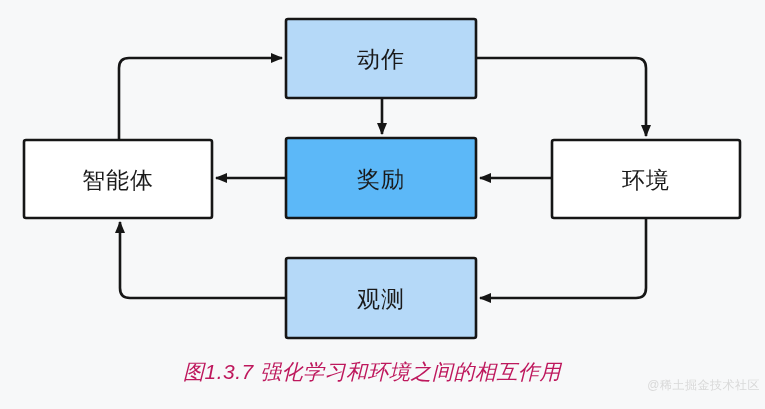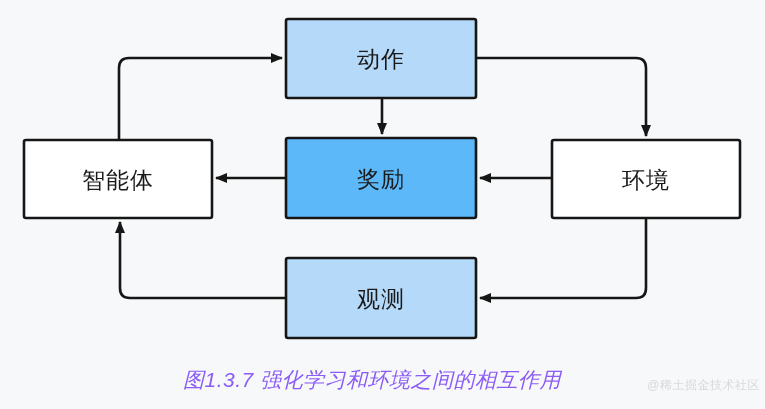--- a/index.html
+++ b/index.html
@@ -34,26 +34,26 @@
     letter-spacing: 1px;
   }
   .edge-path {
     fill: none;
     stroke: #161616;
     stroke-width: 2.6;
   }
   .caption {
     position: absolute;
     left: 372px;
-    top: 366px;
+    top: 358px;
     transform: translateX(-50%);
     white-space: nowrap;
     font-style: italic;
     font-size: 21px;
-    color: #8b5cf6;
+    color: #be185d;
     letter-spacing: 0.5px;
   }
   .watermark {
     position: absolute;
     right: 5px;
     top: 377px;
     white-space: nowrap;
     font-size: 12px;
     color: #D9D9D9;
     letter-spacing: 0.5px;

